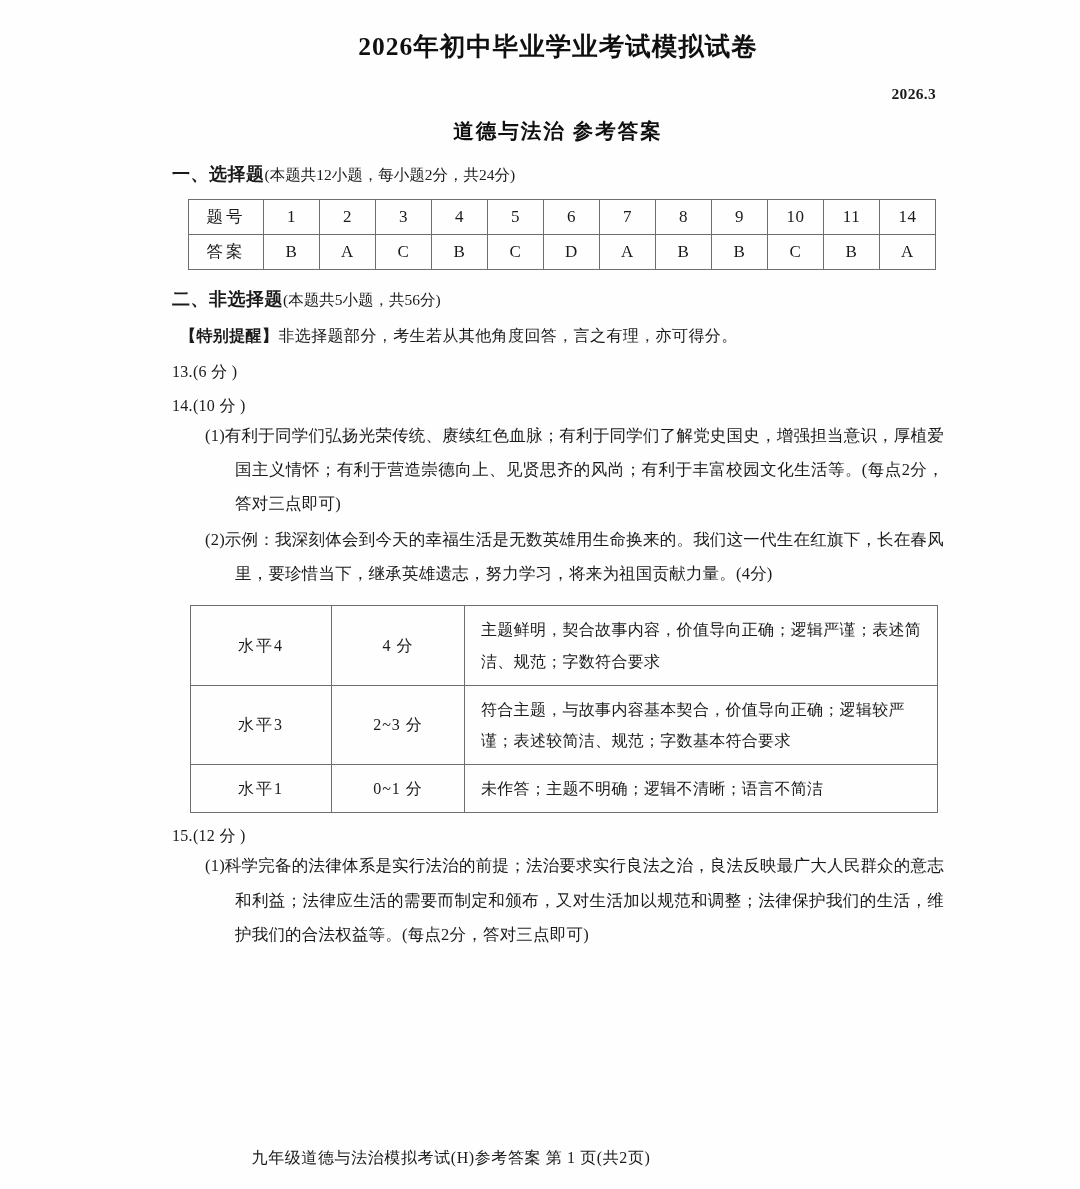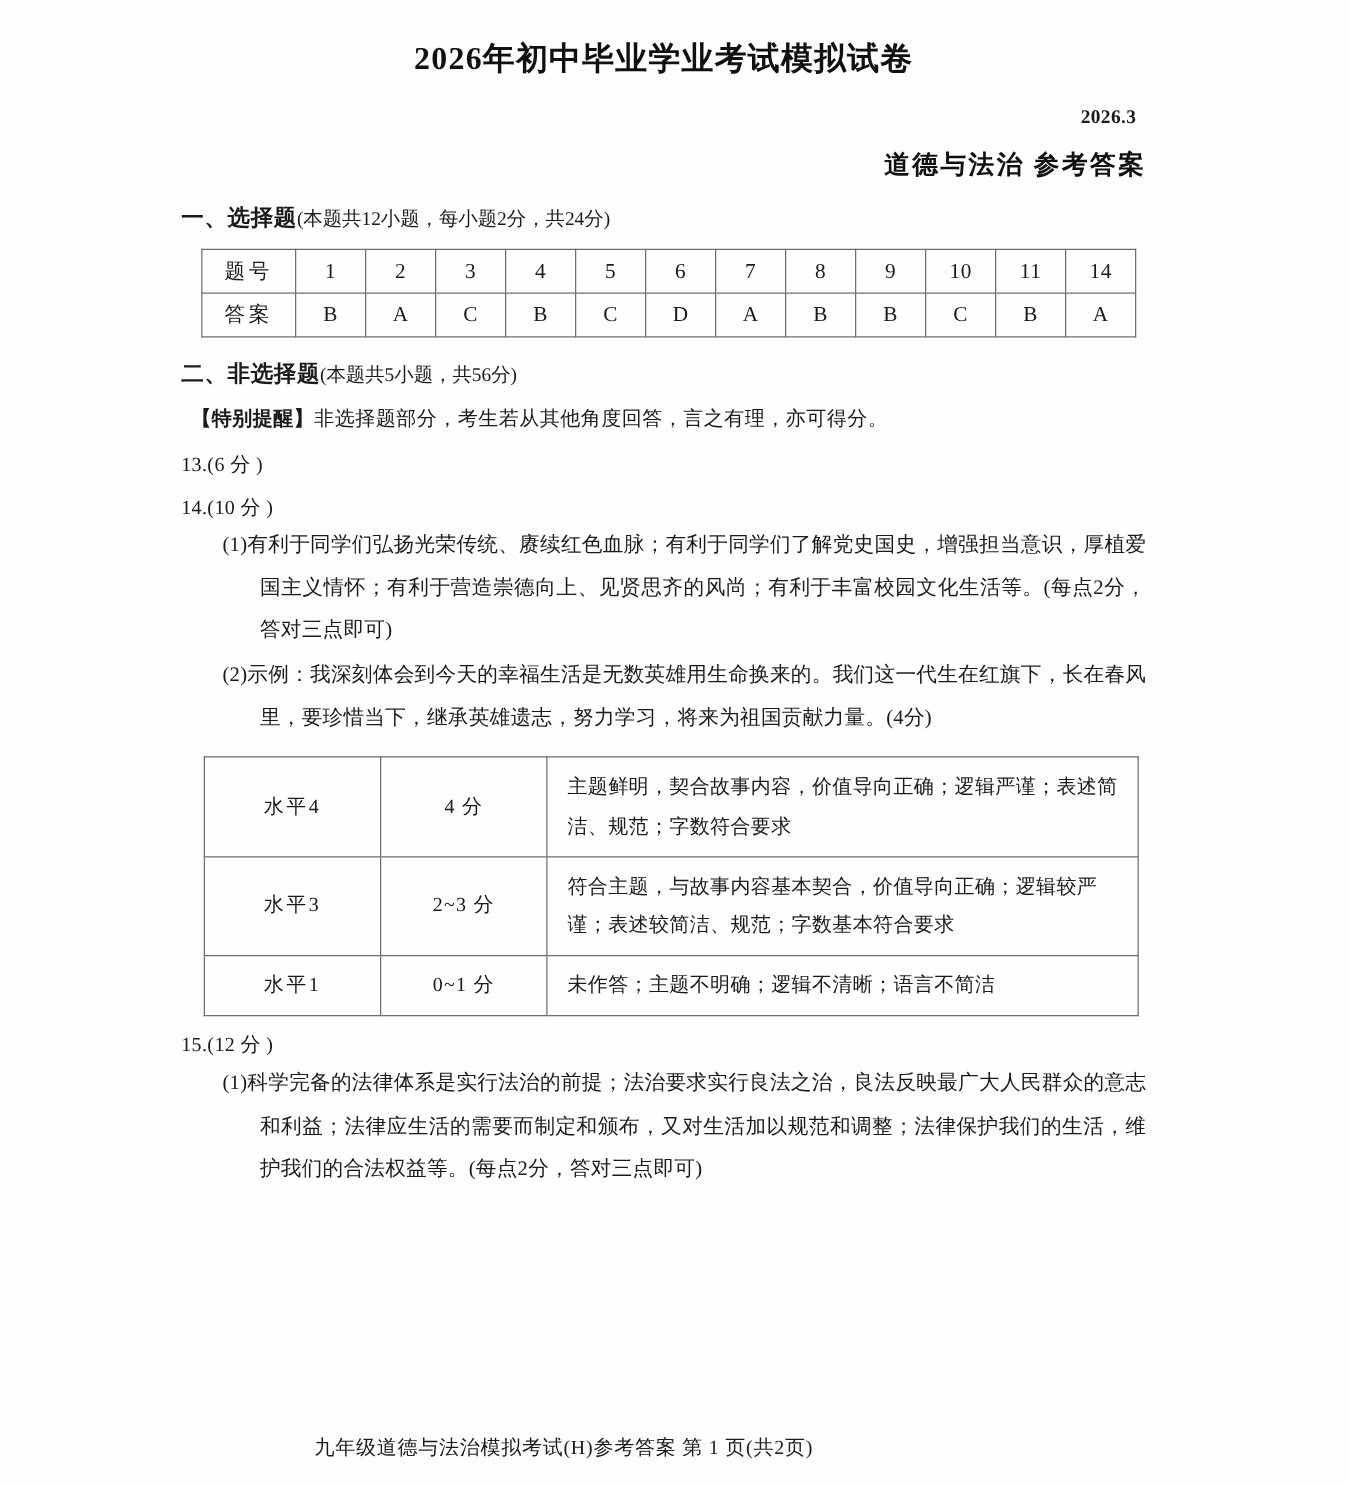--- a/index.html
+++ b/index.html
@@ -18,21 +18,21 @@
   }
   .page {
     position: absolute;
     left: 0; top: 0;
     width: 1080px;
     height: 1189px;
     background: #fefefe;
   }
   .content {
     position: absolute;
-    left: 145px;
+    left: 172px;
     top: 18px;
     width: 772px;
   }
 
   
   .doc-title {
     text-align: center;
     font-size: 25.5px;
     font-weight: bold;
     letter-spacing: 1px;
@@ -41,21 +41,21 @@
     color: #101010;
   }
   .doc-date {
     text-align: right;
     font-size: 15.5px;
     font-weight: bold;
     margin: 22px 8px 0 0;
     letter-spacing: .3px;
   }
   .doc-subtitle {
-    text-align: right;
+    text-align: center;
     font-size: 20.5px;
     font-weight: bold;
     margin: 14px 0 0 0;
     letter-spacing: 2px;
     color: #101010;
   }
 
   
   .section-head {
     font-size: 16.5px;

